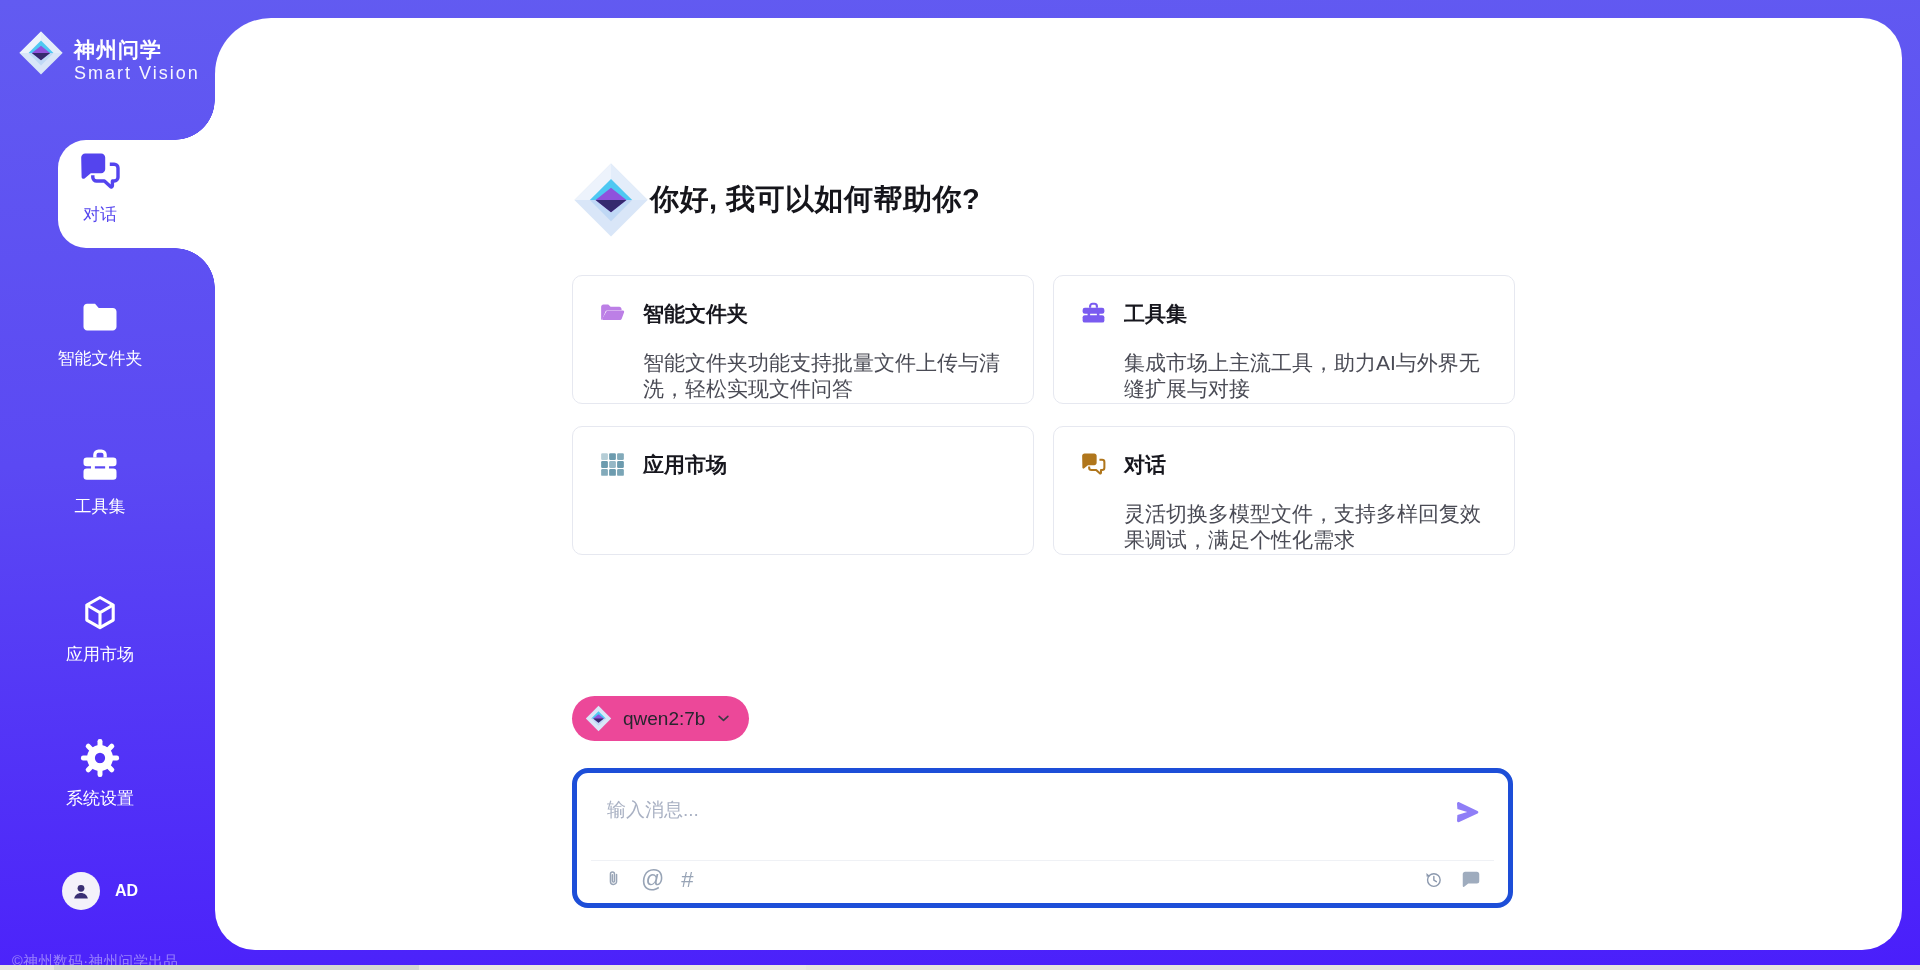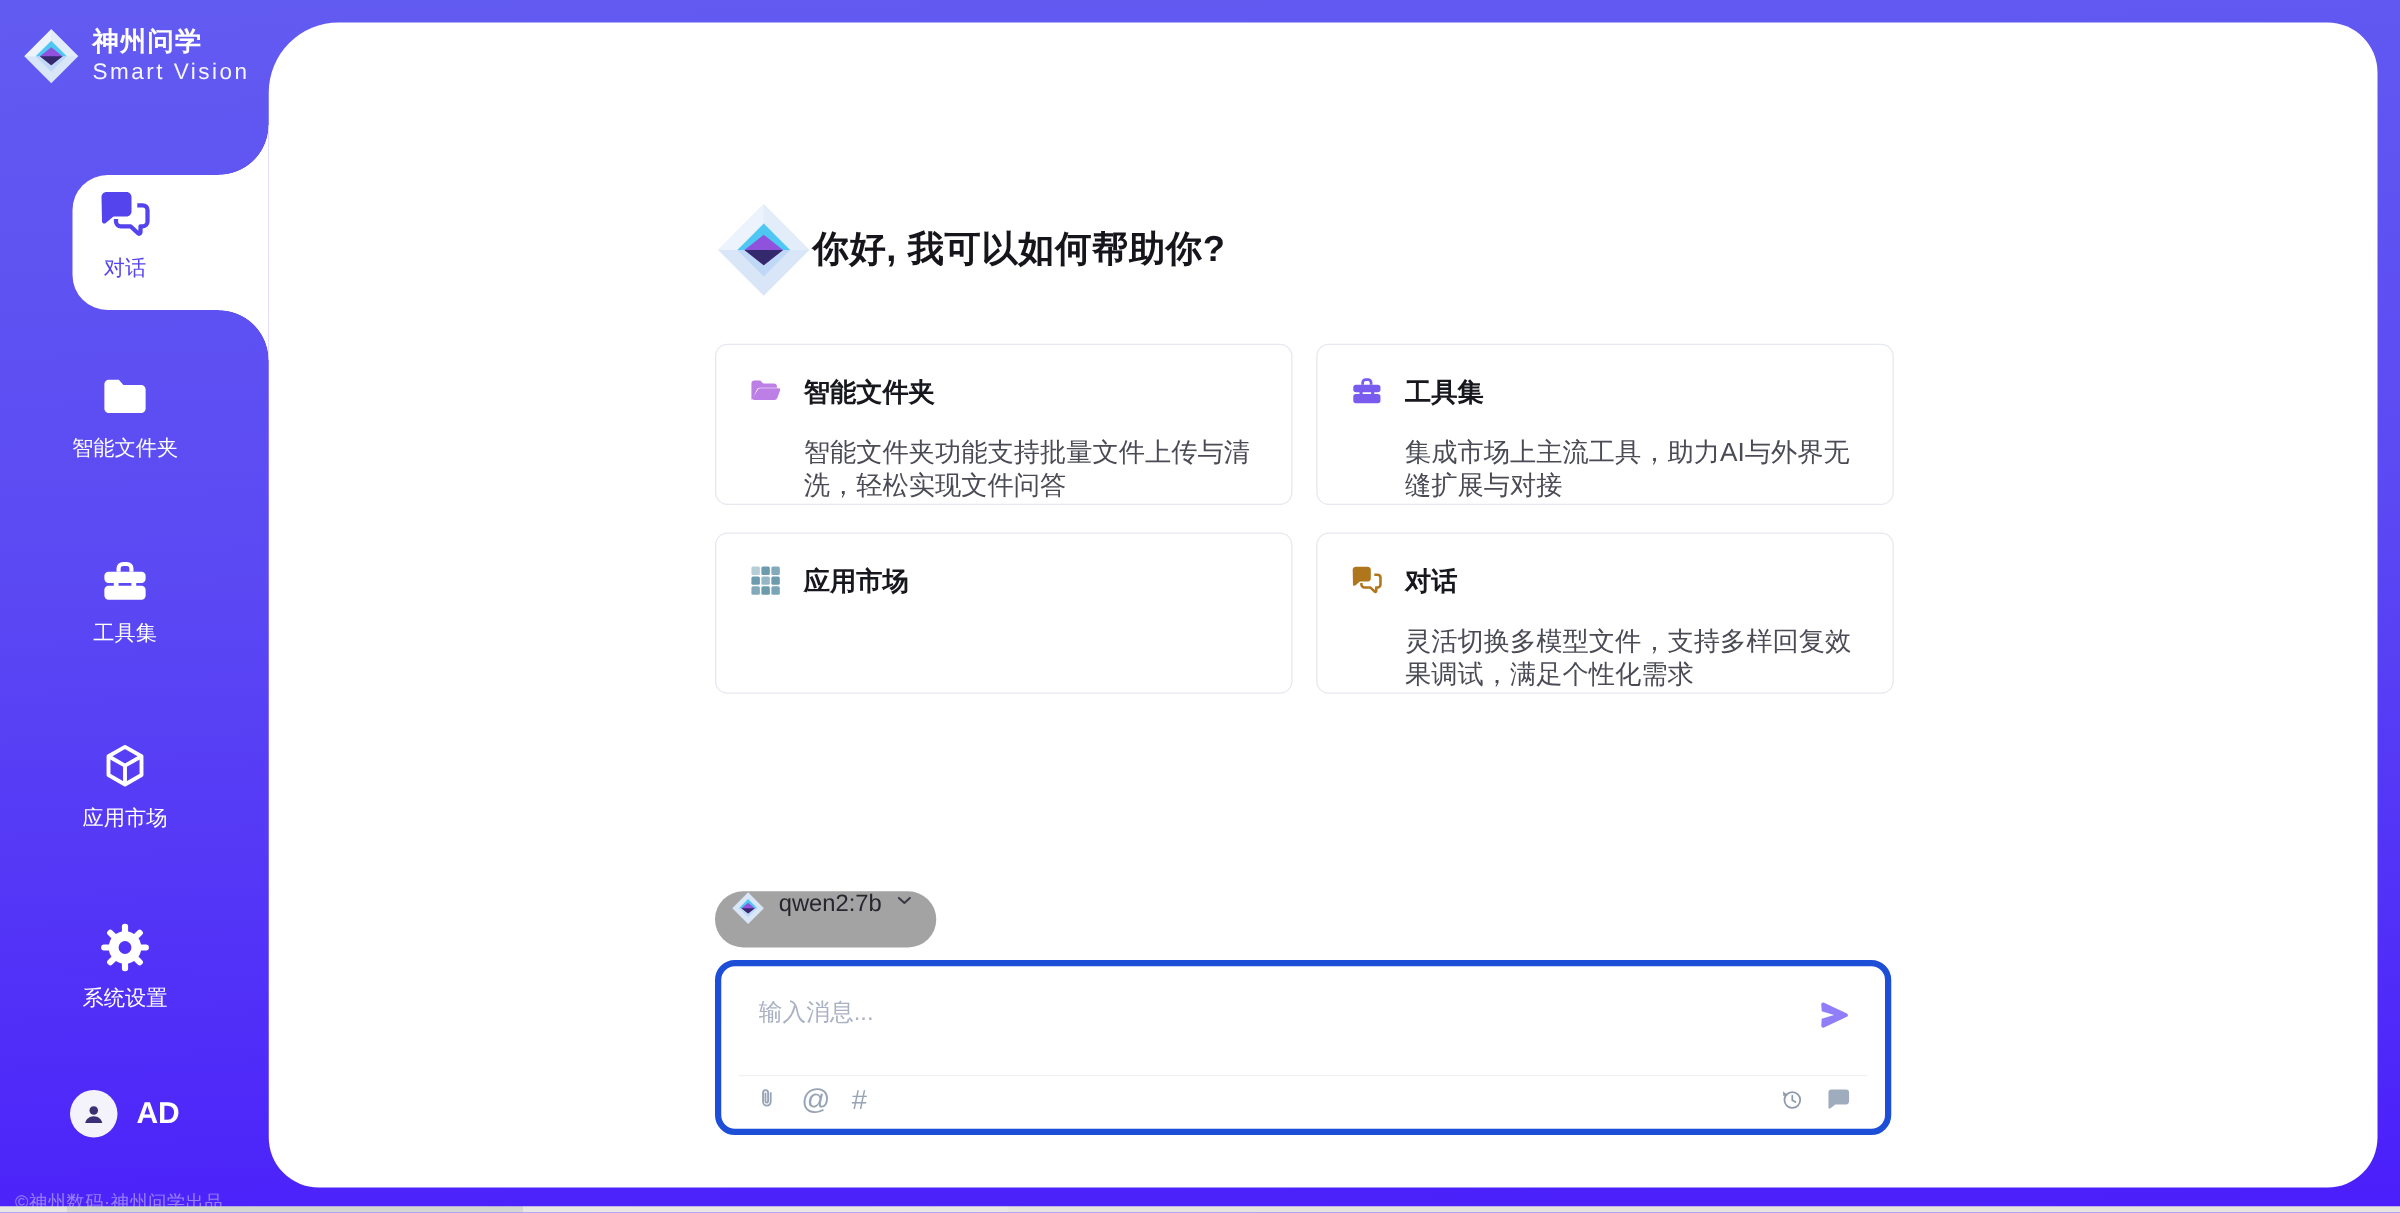--- a/index.html
+++ b/index.html
@@ -2,61 +2,61 @@
 <html><head>
 <meta charset="utf-8">
 <style>
   html,body{margin:0;padding:0;width:1920px;height:970px;overflow:hidden;
     font-family:"Liberation Sans","DejaVu Sans",sans-serif;}
   body{background:linear-gradient(178deg,#625BF1 0%,#5B49F3 45%,#4A1EFB 100%);position:relative;}
 
   
   .sidebar{position:absolute;left:0;top:0;width:215px;height:100%;}
   .brand{position:absolute;left:18px;top:22px;display:flex;align-items:center;gap:10px;}
-  .brand-text{color:#fff;line-height:1.1;}
+  .brand-text{color:#fff;line-height:1.1;margin-top:16px;}
   .brand-title{font-size:21px;font-weight:700;letter-spacing:1px;}
   .brand-sub{font-size:18px;letter-spacing:2px;opacity:.95;margin-top:3px;}
 
   .active-blob{position:absolute;left:58px;top:140px;width:157px;height:108px;background:#fff;
     border-radius:28px 0 0 28px;}
   .active-blob::before{content:'';position:absolute;right:0;top:-40px;width:40px;height:40px;
     background:radial-gradient(circle 40px at 0 0,rgba(0,0,0,0) 39.5px,#fff 40px);}
   .active-blob::after{content:'';position:absolute;right:0;bottom:-40px;width:40px;height:40px;
     background:radial-gradient(circle 40px at 0 100%,rgba(0,0,0,0) 39.5px,#fff 40px);}
 
   .nav-item{position:absolute;left:0;width:200px;text-align:center;color:#fff;cursor:pointer;}
   .nav-item .nico{display:block;margin:0 auto;}
   .nav-label{display:block;margin-top:7px;font-size:17px;}
   .nav-item.active{color:#5444EE;}
 
   .user-row{position:absolute;top:872px;left:0;width:200px;display:flex;align-items:center;
     justify-content:center;gap:15px;color:#fff;}
   .avatar{width:38px;height:38px;border-radius:50%;background:#F4F2FA;display:flex;
     align-items:center;justify-content:center;}
-  .user-name{font-size:24px;font-weight:600;}
+  .user-name{font-size:16px;font-weight:600;}
   .side-footer{position:absolute;top:928px;left:12px;font-size:14.5px;color:rgba(255,255,255,.42);
     letter-spacing:.5px;margin-top:24px;}
 
   
   .panel{position:absolute;left:215px;top:18px;width:1687px;height:932px;background:#fff;
     border-radius:56px 40px 40px 40px;}
 
   .greeting{position:absolute;left:357px;top:143px;display:flex;align-items:center;}
   .greeting-title{font-size:29px;font-weight:700;color:#15151B;letter-spacing:.5px;}
 
   .cards{position:absolute;left:357px;top:257px;display:grid;
     grid-template-columns:462px 462px;column-gap:19px;row-gap:22px;}
   .card{box-sizing:border-box;height:129px;background:#fff;border:1px solid #E6E8F0;
     border-radius:10px;padding:23px 24px 0 25px;cursor:pointer;}
   .card-head{display:flex;align-items:center;gap:16px;}
   .card-title{font-size:21px;font-weight:700;color:#17171E;}
   .card-desc{margin:22px 0 0 45px;font-size:21px;line-height:26px;color:#4A4B55;}
 
-  .model-pill{position:absolute;left:357px;top:695px;height:45px;display:inline-flex;
-    gap:11px;padding:0 18px 0 13px;background:#a3a3a3;border-radius:23px;
+  .model-pill{position:absolute;left:357px;top:678px;height:45px;display:inline-flex;
+    align-items:center;gap:11px;padding:0 18px 0 13px;background:#ec4899;border-radius:23px;
     cursor:pointer;}
   .model-label{font-size:19px;color:#26262E;}
 
   .composer{position:absolute;left:357px;top:750px;width:941px;height:140px;box-sizing:border-box;
     background:#fff;border:5px solid #1d4ed8;border-radius:16px;}
   .composer textarea{position:absolute;left:28px;top:22px;width:800px;height:54px;border:none;
     outline:none;resize:none;font-family:inherit;font-size:19px;color:#333;background:transparent;}
   .composer textarea::placeholder{color:#A9B1C3;}
   .send-btn{position:absolute;right:26px;top:24px;width:30px;height:30px;border:none;
     background:transparent;padding:0;cursor:pointer;}

